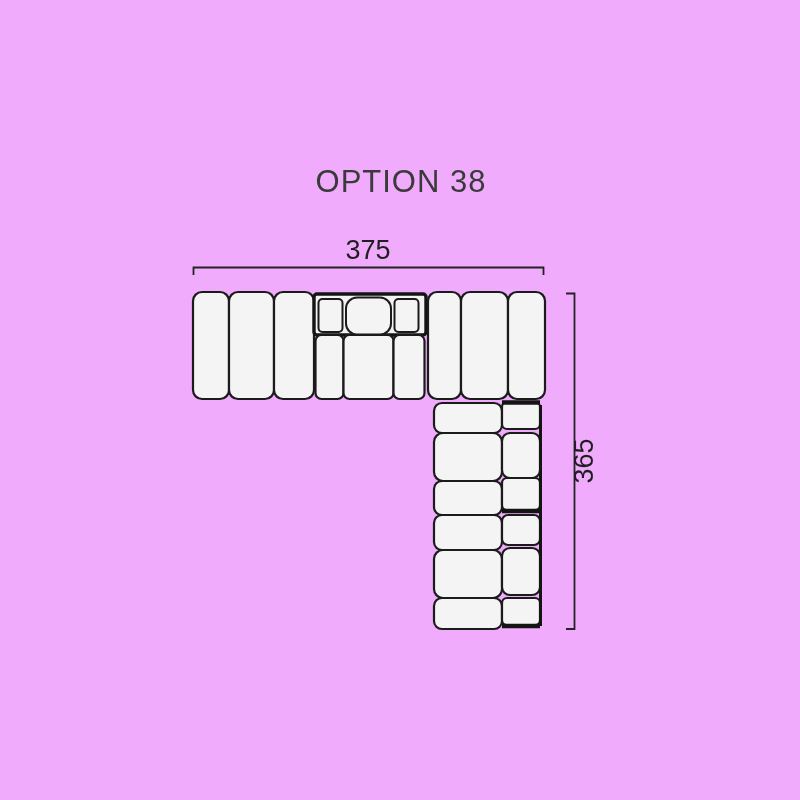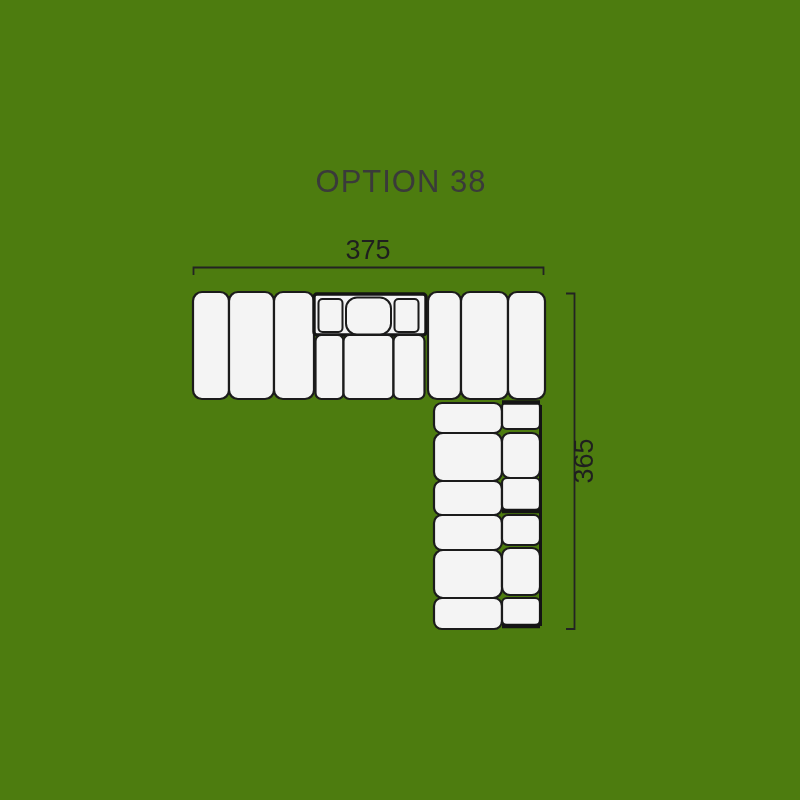--- a/index.html
+++ b/index.html
@@ -7,21 +7,21 @@
     padding: 0;
     width: 800px;
     height: 800px;
     background: #f1f1f2;
     overflow: hidden;
   }
   .canvas {
     position: relative;
     width: 800px;
     height: 800px;
-    background: #4d7c0f;
+    background: #f0abfc;
     text-decoration: underline;
   }
   svg { display: block; }
 
   .title-text {
     font-family: "Liberation Sans", sans-serif;
     font-size: 31px;
     letter-spacing: 1px;
     fill: #3a3a3a;
   }

